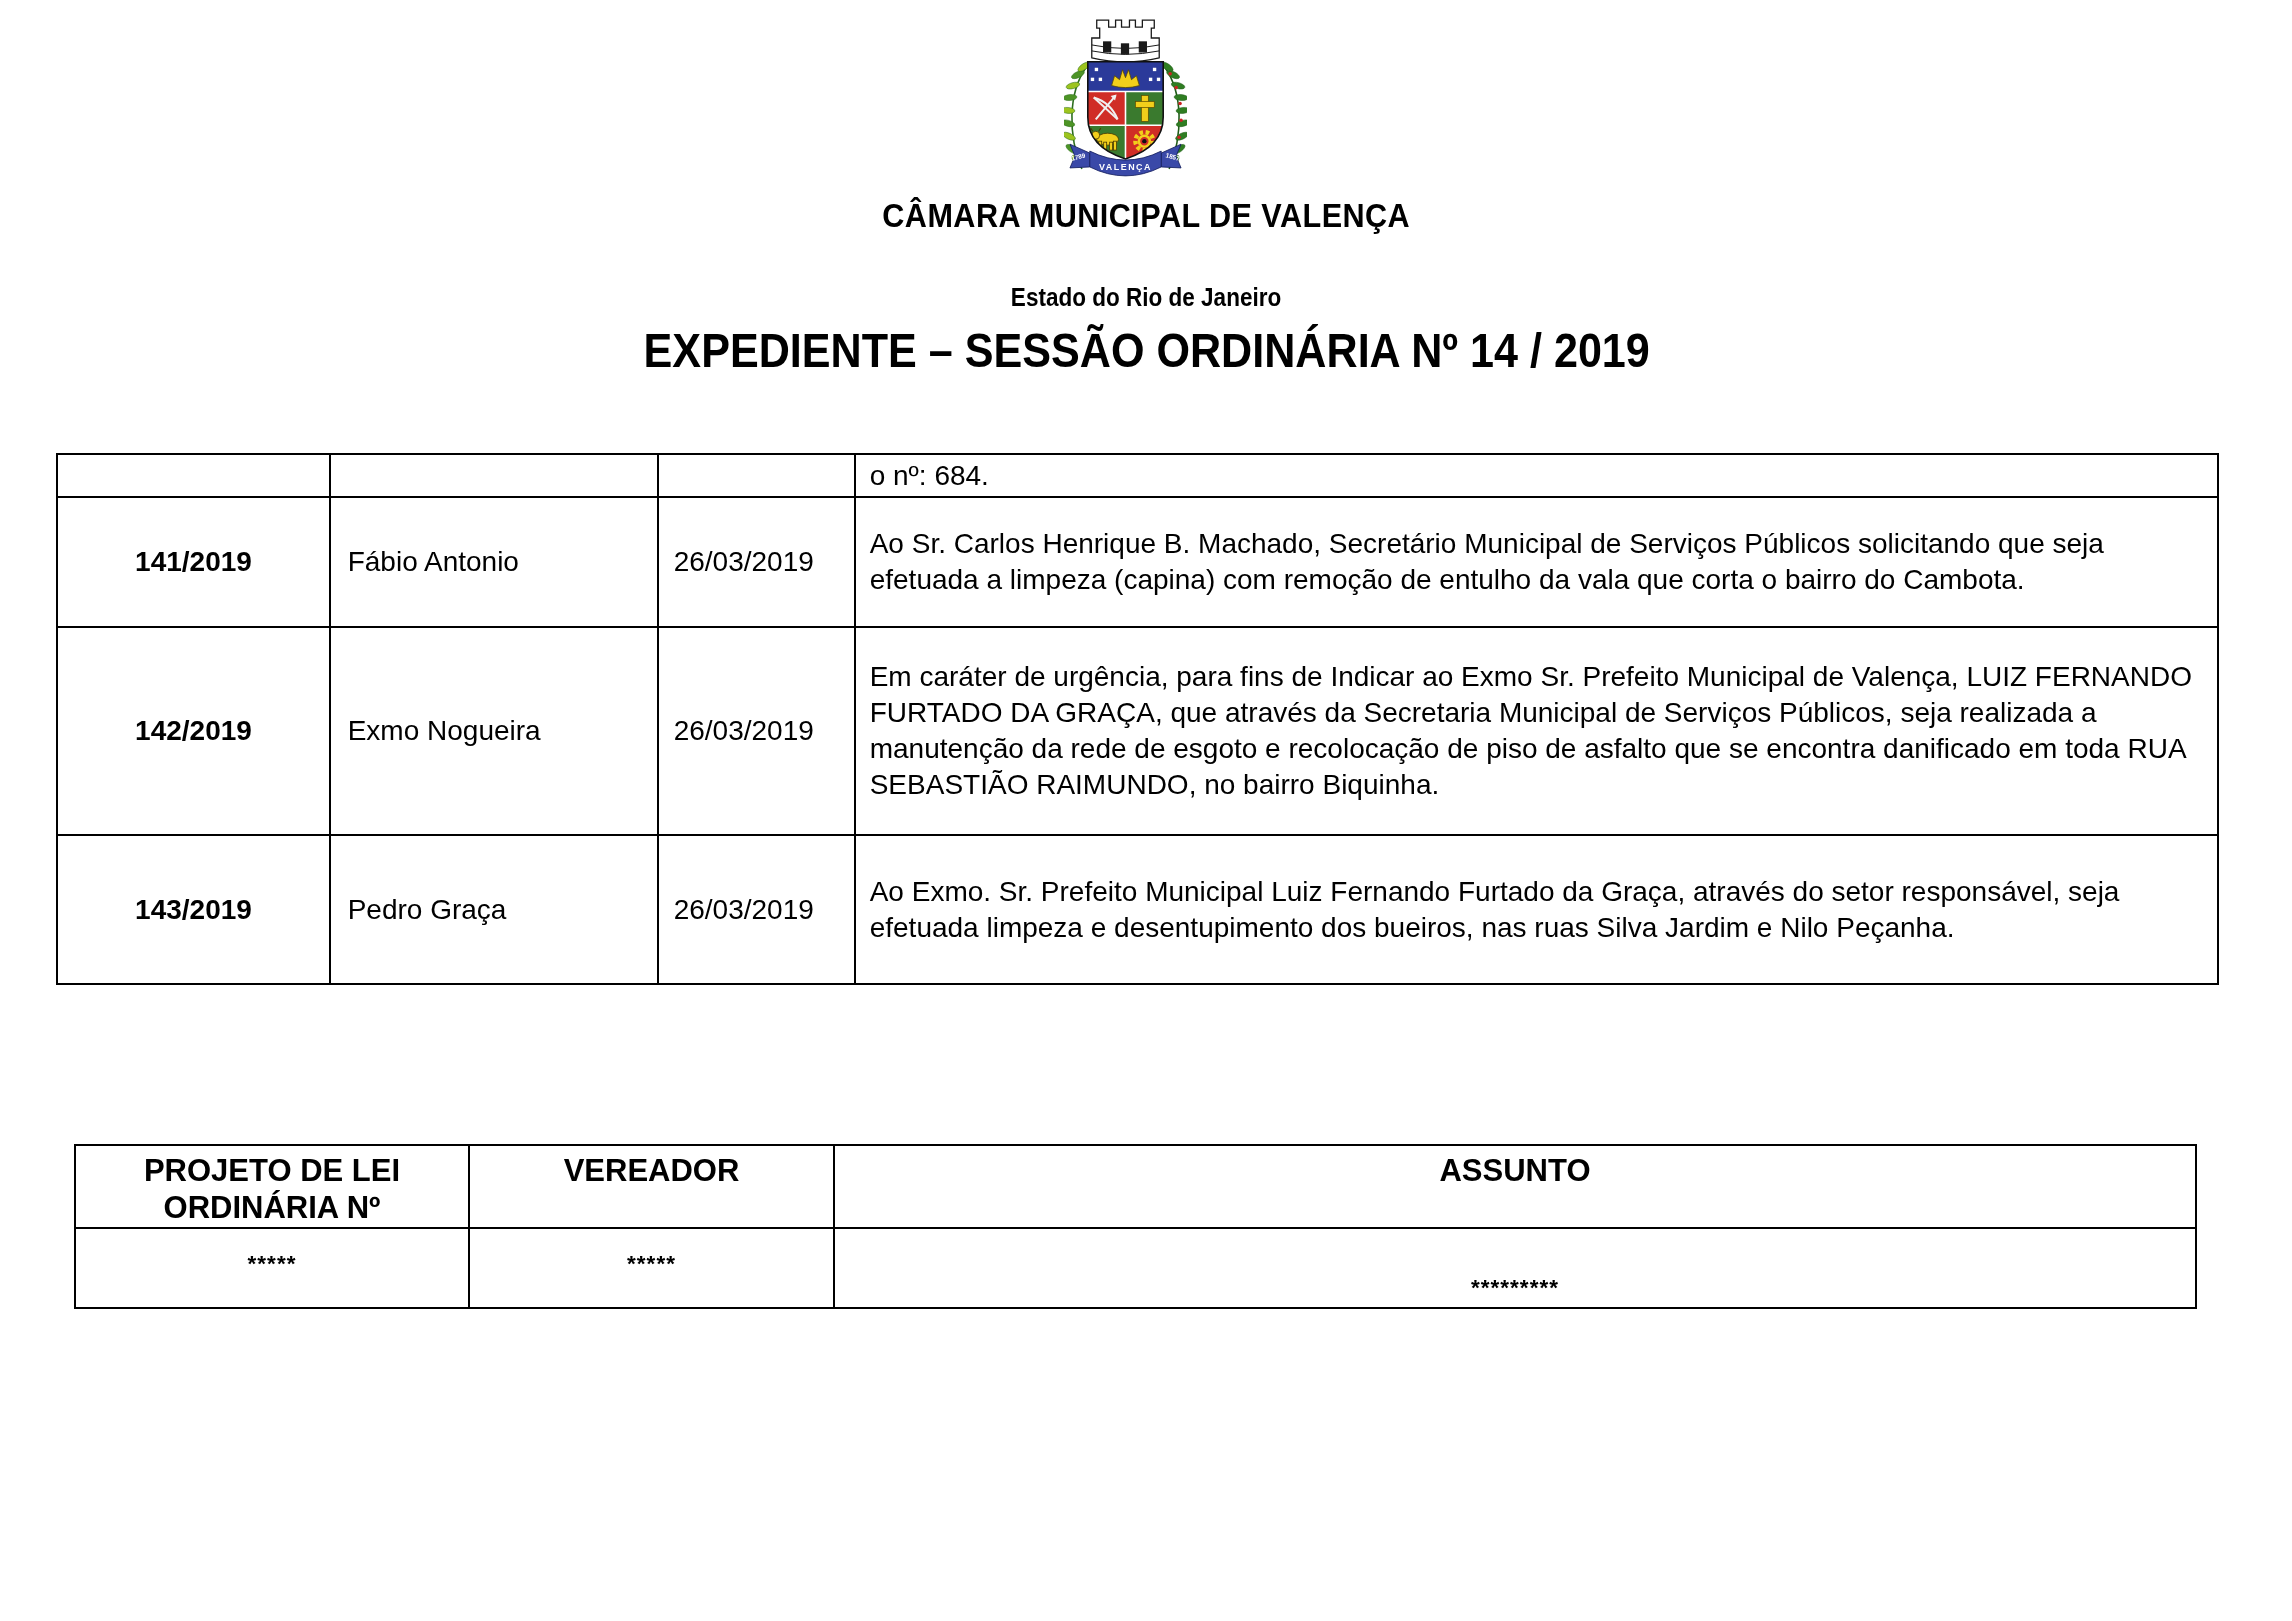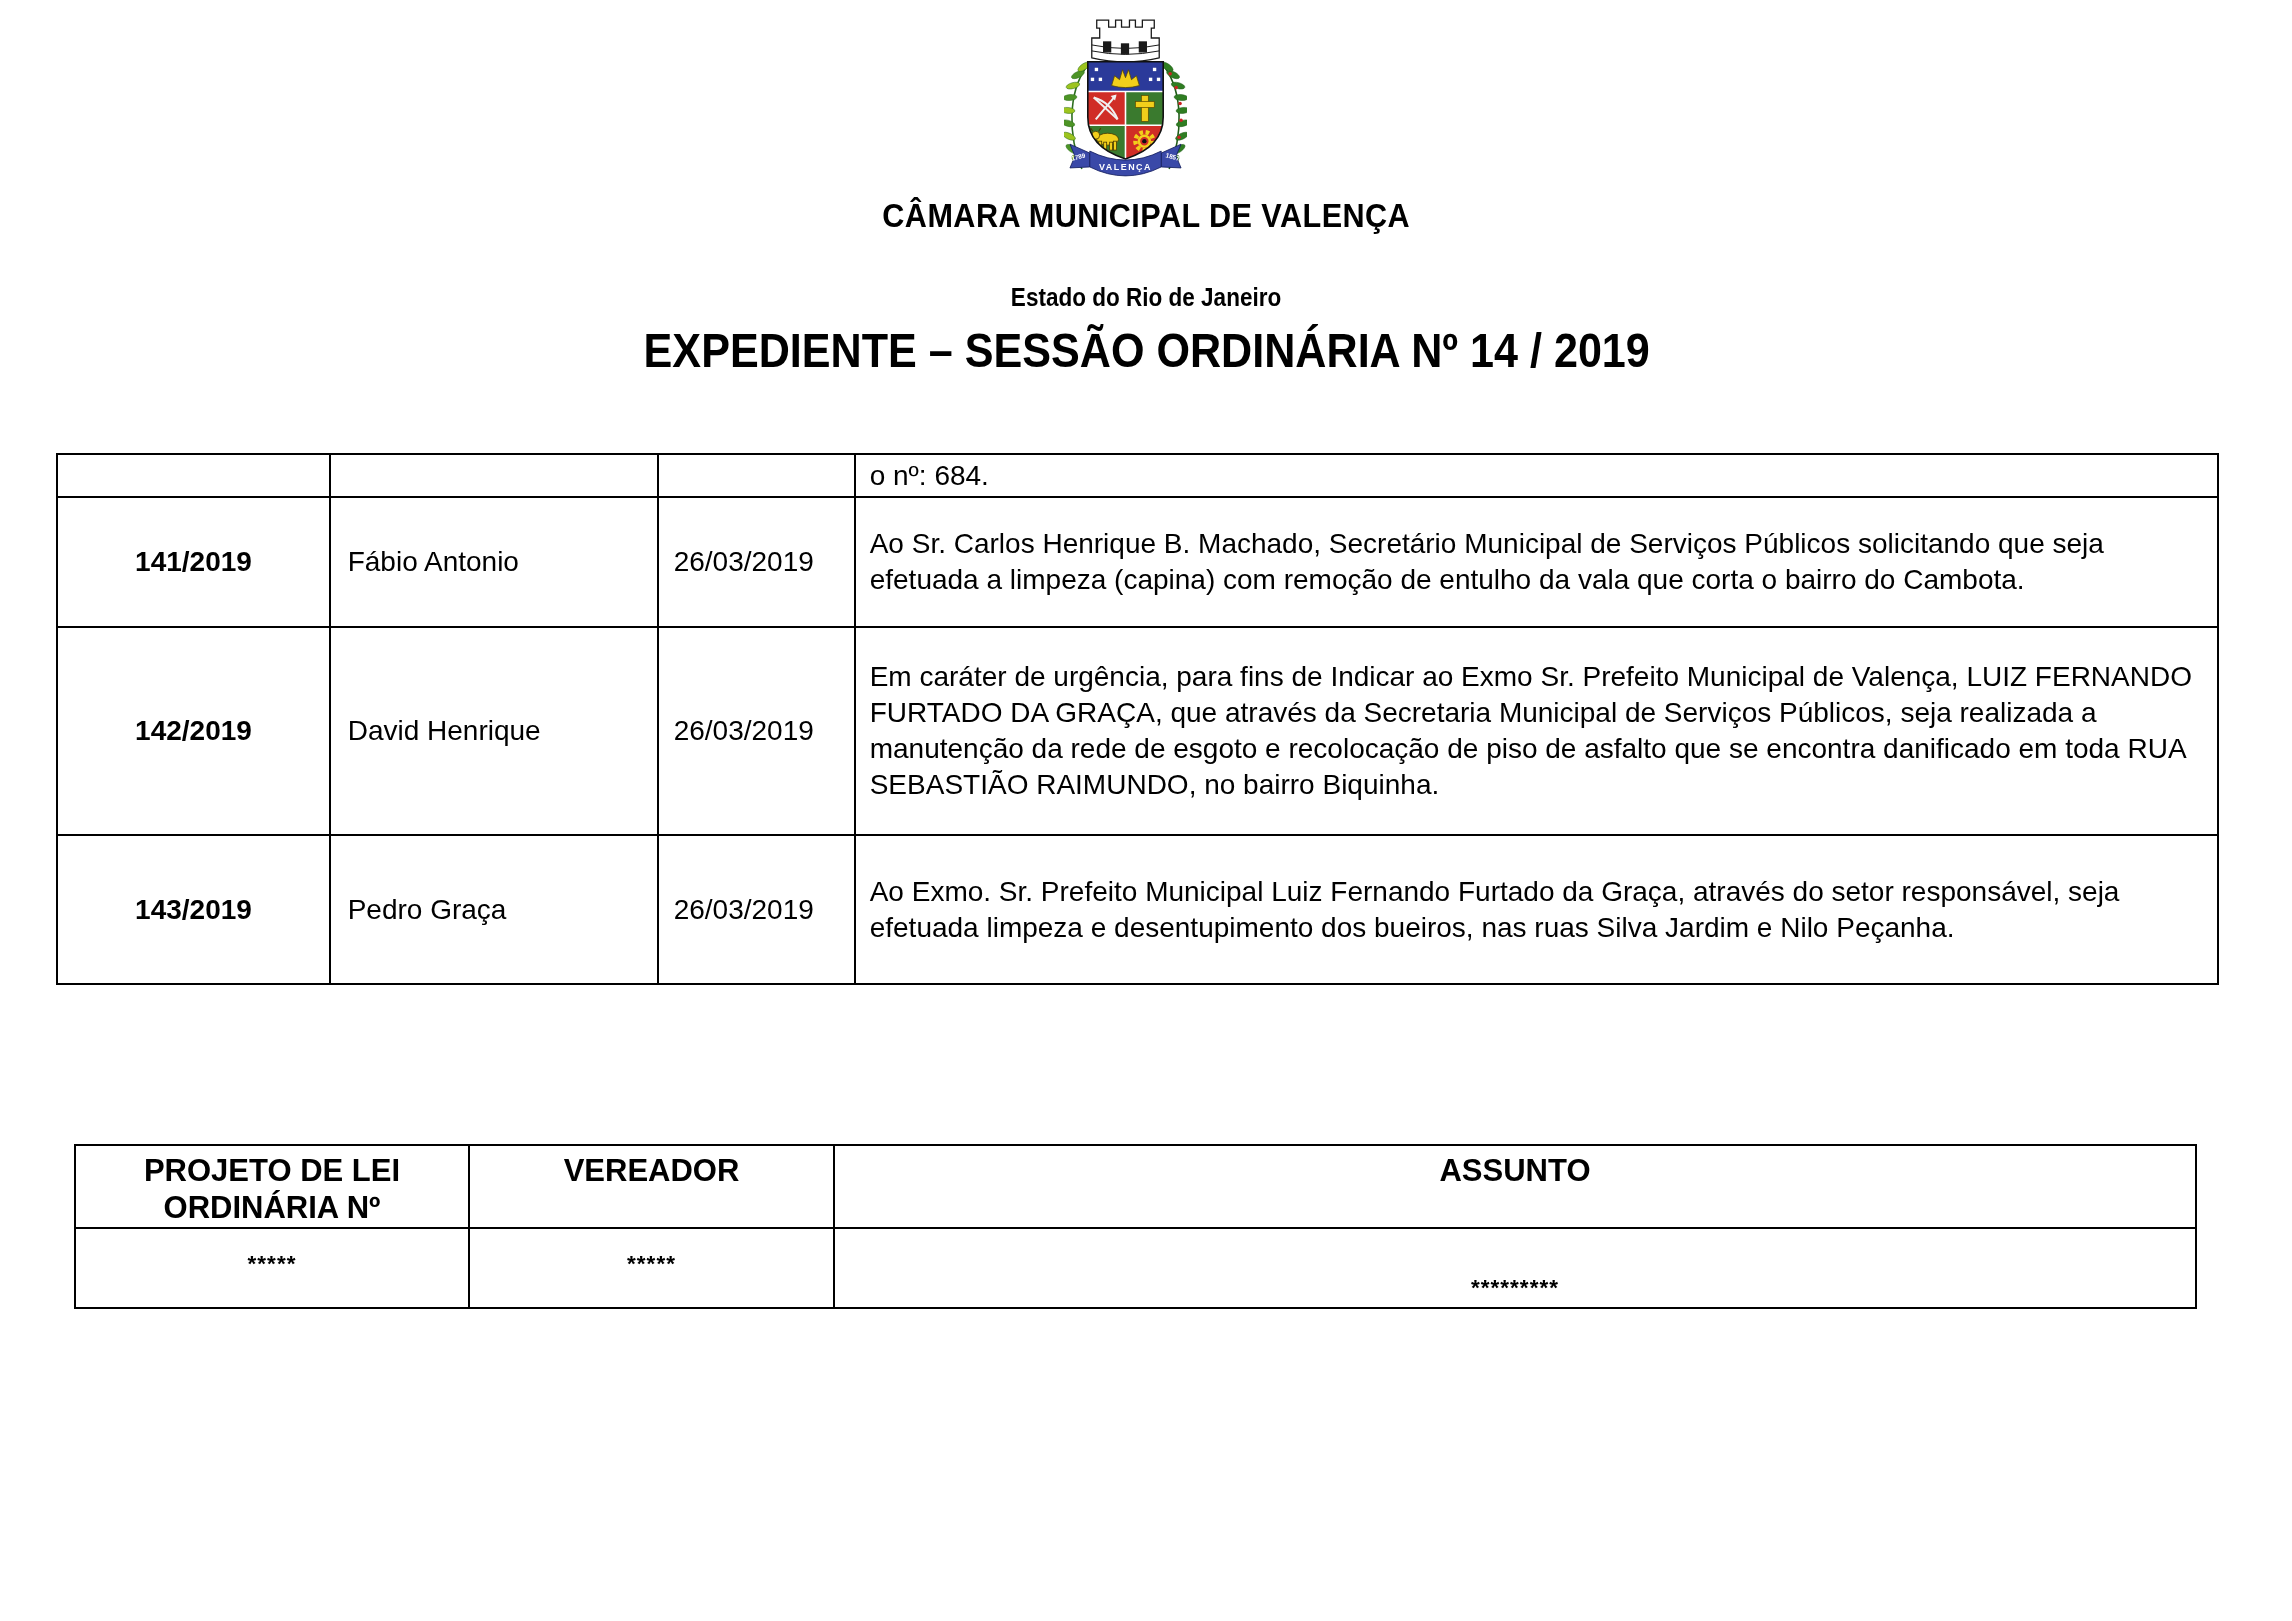--- a/index.html
+++ b/index.html
@@ -183,21 +183,21 @@
       <td class="c-ass">o nº: 684.</td>
     </tr>
     <tr style="height:130px">
       <td class="c-num">141/2019</td>
       <td class="c-ver">Fábio Antonio</td>
       <td class="c-dat">26/03/2019</td>
       <td class="c-ass">Ao Sr. Carlos Henrique B. Machado, Secretário Municipal de Serviços Públicos solicitando que seja efetuada a limpeza (capina) com remoção de entulho da vala que corta o bairro do  Cambota.</td>
     </tr>
     <tr style="height:208px">
       <td class="c-num">142/2019</td>
-      <td class="c-ver">David Henrique</td>
+      <td class="c-ver">Exmo Nogueira</td>
       <td class="c-dat">26/03/2019</td>
       <td class="c-ass">Em caráter de urgência, para fins de Indicar ao Exmo Sr. Prefeito Municipal de Valença, LUIZ FERNANDO FURTADO DA GRAÇA,  que através da Secretaria Municipal de Serviços Públicos, seja realizada a manutenção da rede de esgoto e recolocação de piso de asfalto que se encontra danificado em toda RUA SEBASTIÃO RAIMUNDO, no bairro Biquinha.</td>
     </tr>
     <tr style="height:149px">
       <td class="c-num">143/2019</td>
       <td class="c-ver">Pedro Graça</td>
       <td class="c-dat">26/03/2019</td>
       <td class="c-ass">Ao Exmo. Sr. Prefeito Municipal Luiz Fernando Furtado da Graça, através do setor responsável, seja efetuada limpeza e desentupimento dos bueiros, nas ruas Silva Jardim e Nilo Peçanha.</td>
     </tr>
   </tbody>

